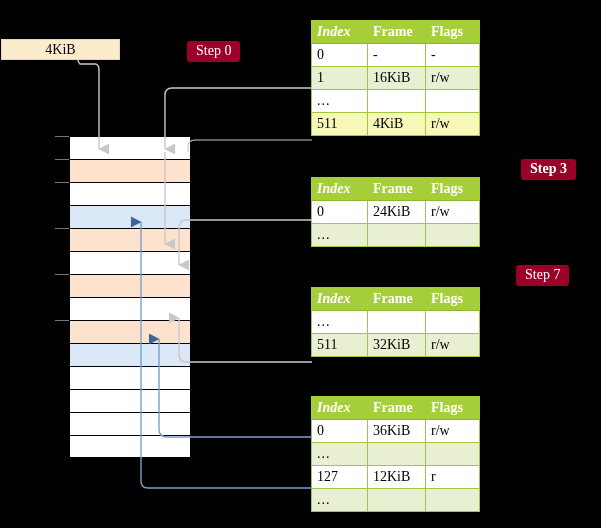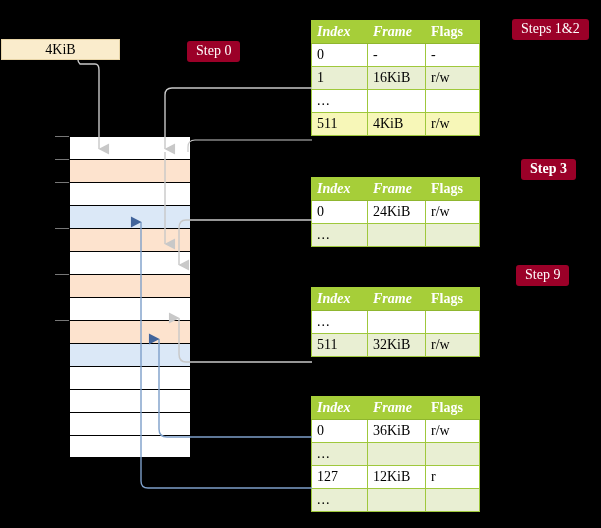--- a/index.html
+++ b/index.html
@@ -32,21 +32,21 @@
     background:#a6ce39;
     color:#ffffff;
     font-weight:bold;
     border:1px solid #a6ce39;
     border-bottom:1px solid #8fb62f;
   }
   .ptable td.c-index{width:56px;}
   .ptable td.c-frame{width:58px;}
   .ptable td.c-flags{width:54px;}
   .ptable th.c-index{width:56px;font-style:italic;}
-  .ptable th.c-frame{width:58px;font-style:italic;}
+  .ptable th.c-frame{width:58px;}
   .ptable th.c-flags{width:54px;}
   tr.alt td{background:#e9efd3;}
   tr.hl td{background:#f7f7b8;}
   .dots{letter-spacing:1px;}
 
   
   .badge{
     position:absolute;
     background:#9b0028;
     color:#ffffff;
@@ -90,23 +90,22 @@
 </head>
 <body>
 
 <div id="stage">
 
   <div class="reqbox" style="left:1px;top:39px;width:119px;height:21px;">
     <span>4KiB</span>
   </div>
 
   <div class="badge" style="left:187px;top:41px;"><span>Step 0</span></div>
-  <div class="badge" style="left:512px;top:19px;"><span>Steps 1&amp;2</span></div>
   <div class="badge" style="left:521px;top:159px;font-weight:bold;"><span>Step 3</span></div>
-  <div class="badge" style="left:516px;top:265px;"><span>Step 9</span></div>
+  <div class="badge" style="left:516px;top:265px;"><span>Step 7</span></div>
 
   <div id="memcol">
       <div class="memrow" style="top: 0px;"></div>
       <div class="memrow orange" style="top: 23px;"></div>
       <div class="memrow" style="top: 46px;"></div>
       <div class="memrow blue" style="top: 69px;"></div>
       <div class="memrow orange" style="top: 92px;"></div>
       <div class="memrow" style="top: 115px;"></div>
       <div class="memrow orange" style="top: 138px;"></div>
       <div class="memrow" style="top: 161px;"></div>

